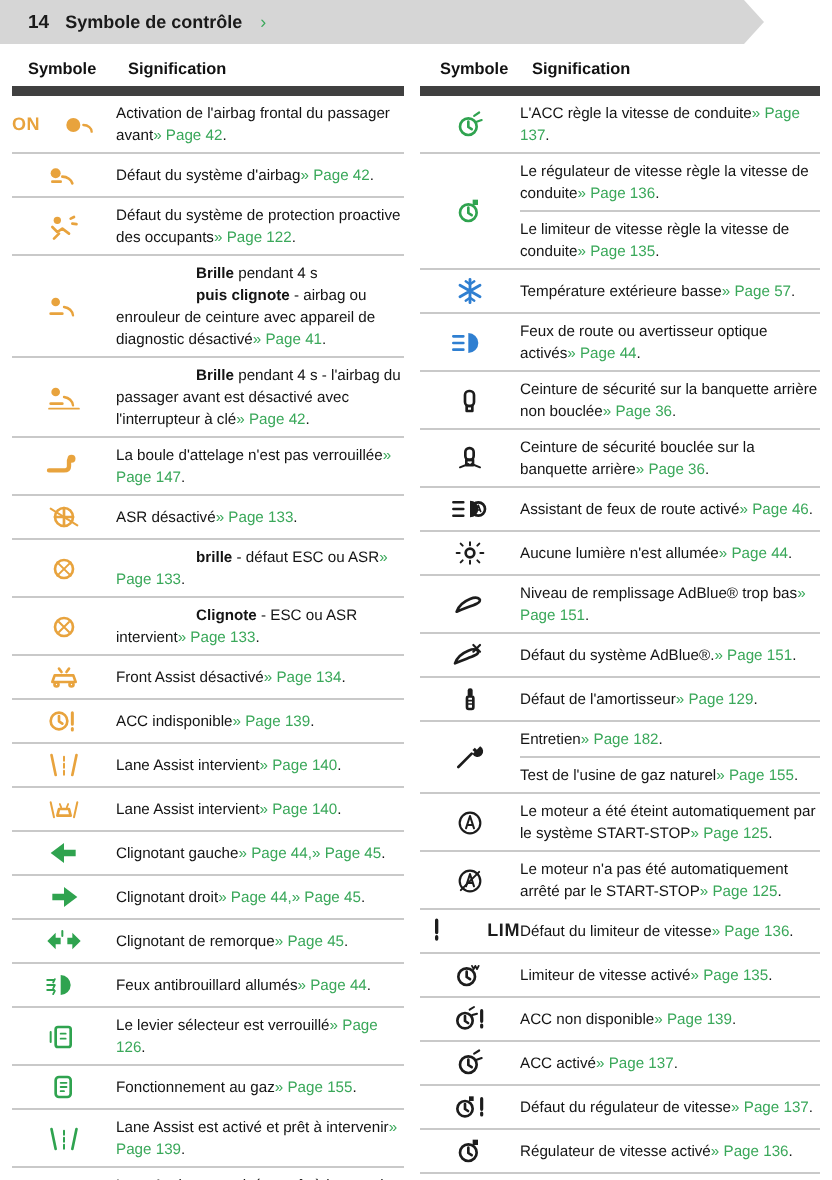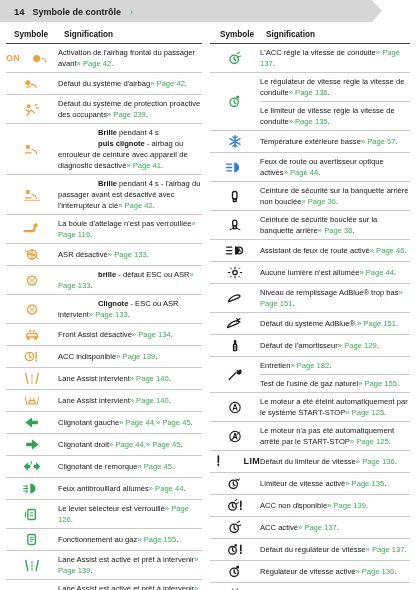--- a/index.html
+++ b/index.html
@@ -51,21 +51,21 @@
     width: 100%;
     border-collapse: collapse;
     table-layout: fixed;
   }
   table.tbl th {
     text-align: left;
     font-size: 8.2px;
     font-weight: bold;
     color: #111;
     padding: 0 0 4px 0;
-    border-bottom: 1px solid #404040;
+    border-bottom: 5px solid #404040;
     vertical-align: bottom;
     margin-top: 45px;
   }
   .col-left  th.c-sym { width: 52px; padding-left: 8px; }
   .col-left  th.c-txt { padding-left: 6px; }
   .col-right th.c-sym { width: 50px; padding-left: 10px; }
   .col-right th.c-txt { padding-left: 6px; }
 
   table.tbl td {
     border-bottom: 1px solid #c9c9c9;
@@ -148,21 +148,21 @@
             <td class="sym" style="color: rgb(232, 163, 61);">
               <div style="display: flex; align-items: center; justify-content: center; gap: 2px;">
                 <svg class="sym-svg" width="20" height="15" viewBox="0 0 24 18" fill="none" stroke="currentColor" stroke-width="1.6" stroke-linecap="round" stroke-linejoin="round">
                   <circle cx="8" cy="5" r="2.2" fill="currentColor" stroke="none"></circle>
                   <path d="M5 9l3 3 3-2 4 3"></path>
                   <path d="M6 16l3-3"></path>
                   <path d="M16 4l2-1M17 7l2.5.3"></path>
                 </svg>
               </div>
             </td>
-            <td class="txt">Défaut du système de protection proactive des occupants<span class="sep-arrow">»</span><span class="ref"> Page 239</span>.</td>
+            <td class="txt">Défaut du système de protection proactive des occupants<span class="sep-arrow">»</span><span class="ref"> Page 122</span>.</td>
           </tr>
           <tr>
             <td class="sym" style="color: rgb(232, 163, 61);">
               <div style="display: flex; align-items: center; justify-content: center; gap: 2px;">
                 <svg class="sym-svg" width="20" height="15" viewBox="0 0 24 18" fill="none" stroke="currentColor" stroke-width="1.6" stroke-linecap="round" stroke-linejoin="round">
                   <circle cx="7" cy="6" r="2.6" fill="currentColor" stroke="none"></circle>
                   <path d="M4 13h7"></path>
                   <path d="M12 9c3 .5 5 2.5 5.4 5" stroke-width="1.4"></path>
                 </svg>
               </div>
@@ -184,21 +184,21 @@
           </tr>
           <tr>
             <td class="sym" style="color: rgb(232, 163, 61);">
               <div style="display: flex; align-items: center; justify-content: center; gap: 2px;">
                 <svg class="sym-svg" width="20" height="15" viewBox="0 0 24 18" fill="none" stroke="currentColor" stroke-width="1.6" stroke-linecap="round" stroke-linejoin="round">
                   <path d="M3 11h9c2 0 3-1 3-2.5V5" stroke-width="2.6"></path>
                   <circle cx="16.5" cy="4" r="2.4" fill="currentColor" stroke="none"></circle>
                 </svg>
               </div>
             </td>
-            <td class="txt">La boule d'attelage n'est pas verrouillée<span class="sep-arrow">»</span><span class="ref"> Page 119</span>.</td>
+            <td class="txt">La boule d'attelage n'est pas verrouillée<span class="sep-arrow">»</span><span class="ref"> Page 147</span>.</td>
           </tr>
           <tr>
             <td class="sym" style="color: rgb(232, 163, 61);">
               <div style="display: flex; align-items: center; justify-content: center; gap: 2px;">
                 <svg class="sym-svg" width="20" height="15" viewBox="0 0 24 18" fill="none" stroke="currentColor" stroke-width="1.6" stroke-linecap="round" stroke-linejoin="round">
                   <circle cx="12" cy="9" r="5.4"></circle>
                   <path d="M12 3.6v10.8M6.6 9h10.8"></path>
                   <path d="M4 4l16 10" stroke-width="1.2"></path>
                 </svg>
               </div>

